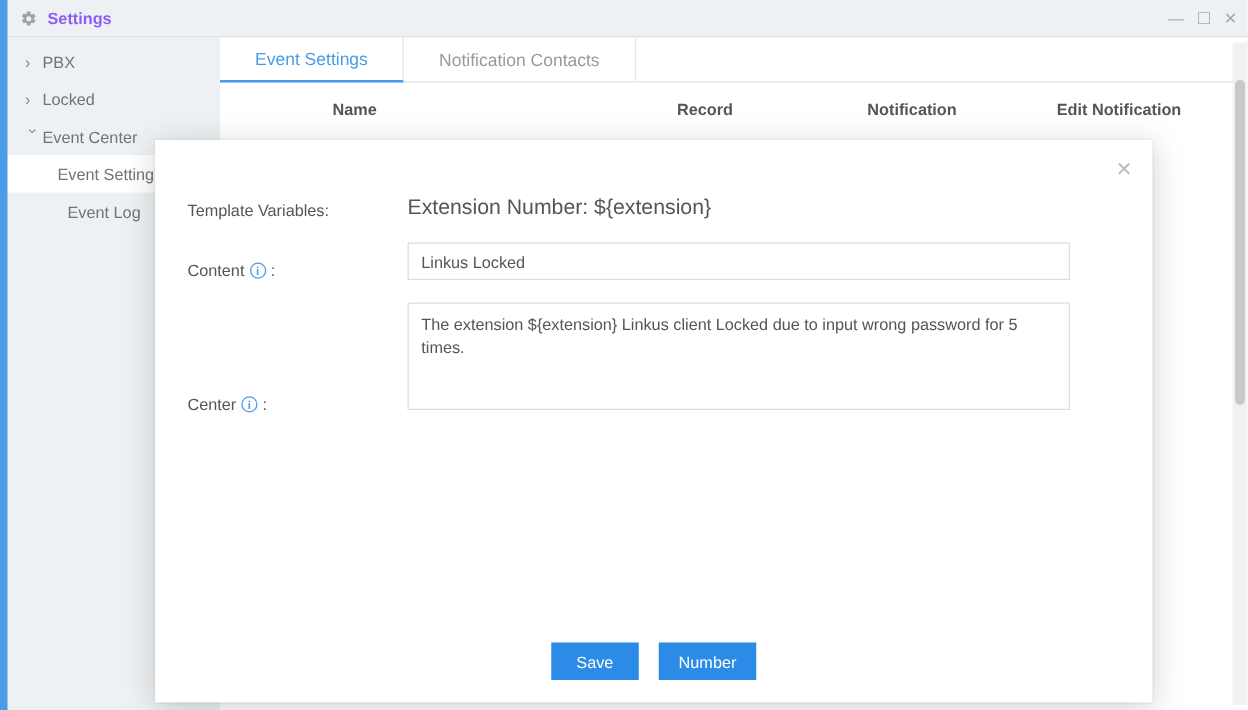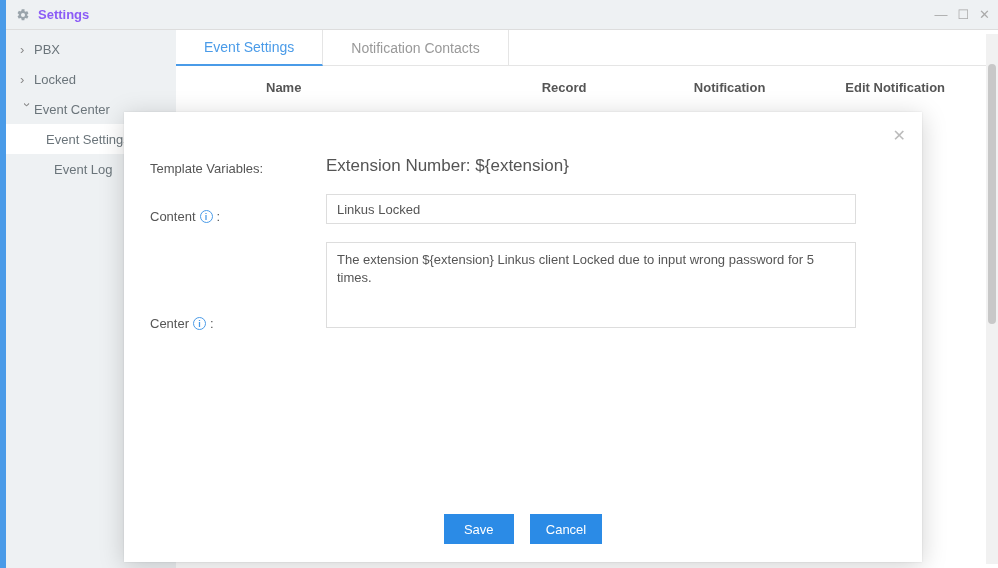--- a/index.html
+++ b/index.html
@@ -350,15 +350,15 @@
         <span>:</span>
       </div>
       <div class="form-input">
         <textarea class="textarea-input" style="">The extension ${extension} Linkus client Locked due to input wrong password for 5 times.</textarea>
       </div>
     </div>
 
   </div>
   <div class="modal-footer">
     <button class="btn">Save</button>
-    <button class="btn">Cancel</button>
+    <button class="btn">Number</button>
   </div>
 </div>
 
 </body></html>

